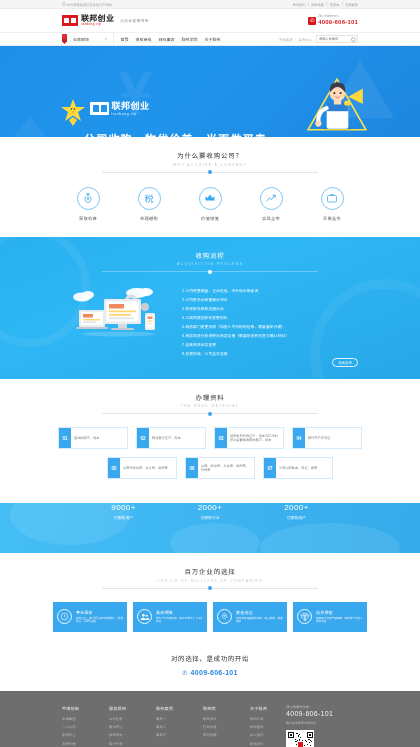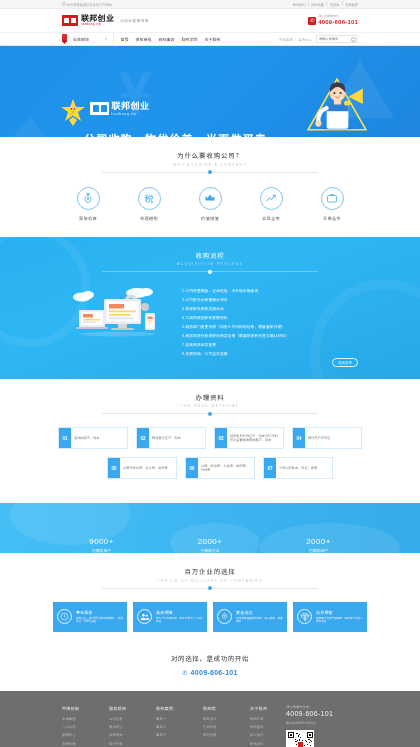--- a/index.html
+++ b/index.html
@@ -216,22 +216,22 @@
   }
   .mat-txt {
     flex:1; display:flex; align-items:center; padding:2px 3px;
     font-size:3.2px; color:#777; line-height:1.35;
   }
   .mat-row.r2 { padding-left:20px; }
 
   
   .stats {
     height:50px; background:linear-gradient(100deg,#45bef5 0%,#3fb7f2 40%,#35abea 100%);
-    position:relative; overflow:hidden; display:flex; align-items:flex-end;
-    justify-content:center; gap:84px;
+    position:relative; overflow:hidden; display:flex; align-items:flex-start;
+    justify-content:center; gap:62px;
   }
   .stat-blob {
     position:absolute; background:rgba(255,255,255,0.09); border-radius:50%;
   }
   .stat { text-align:center; position:relative; z-index:2; }
   .stat-num { font-size:8px; color:#fff; font-weight:normal; line-height:1.2; letter-spacing:0.4px; }
   .stat-label { font-size:3.8px; color:rgba(255,255,255,0.92); margin-top:2px; }
 
   
   .choice { background:#fff; padding-bottom:13px; }

